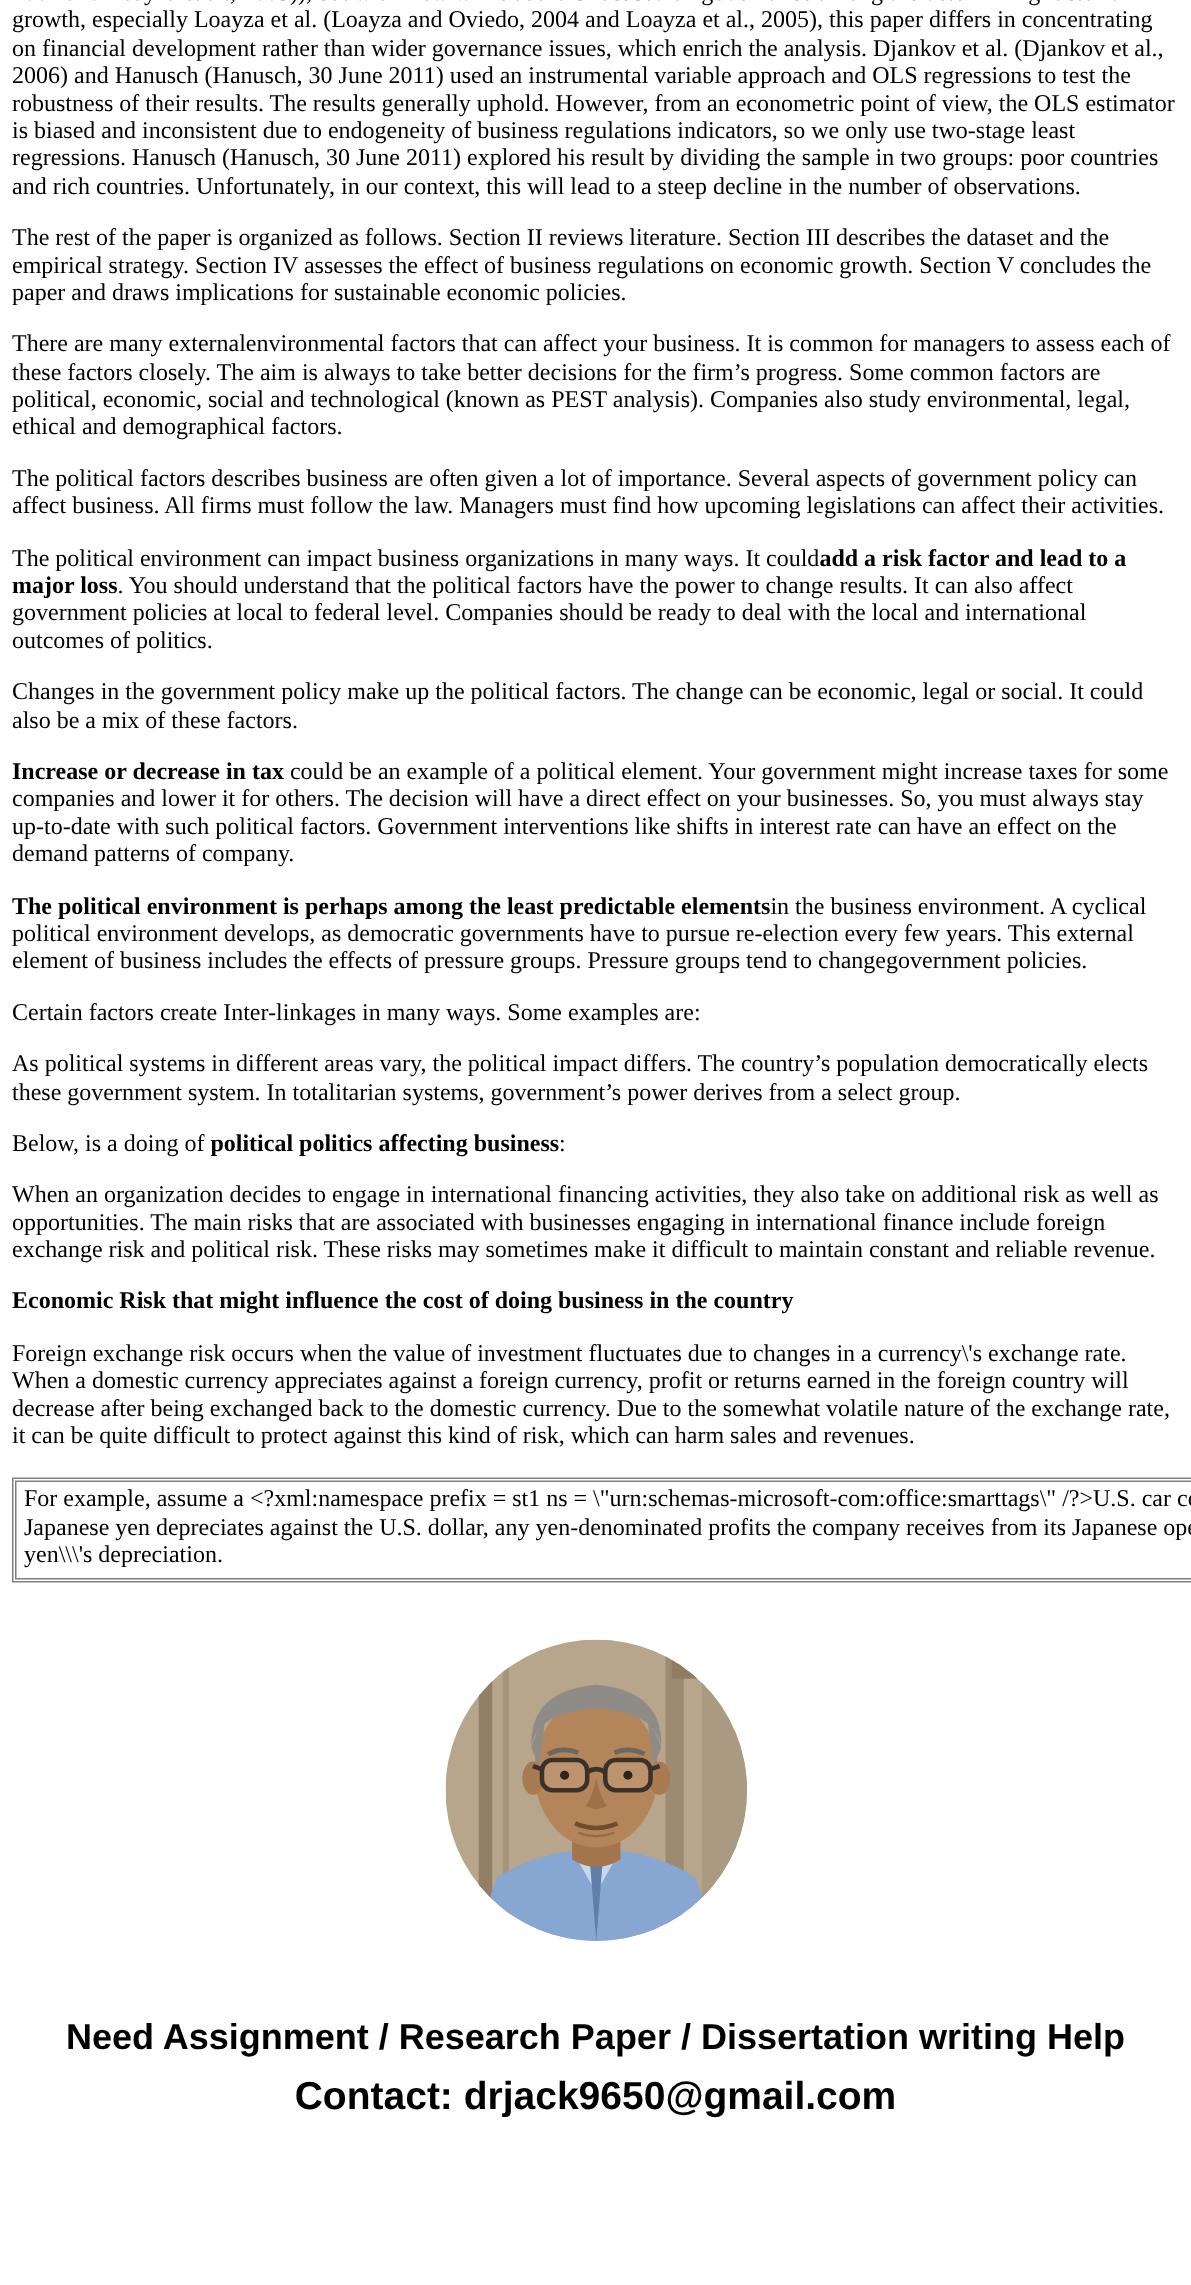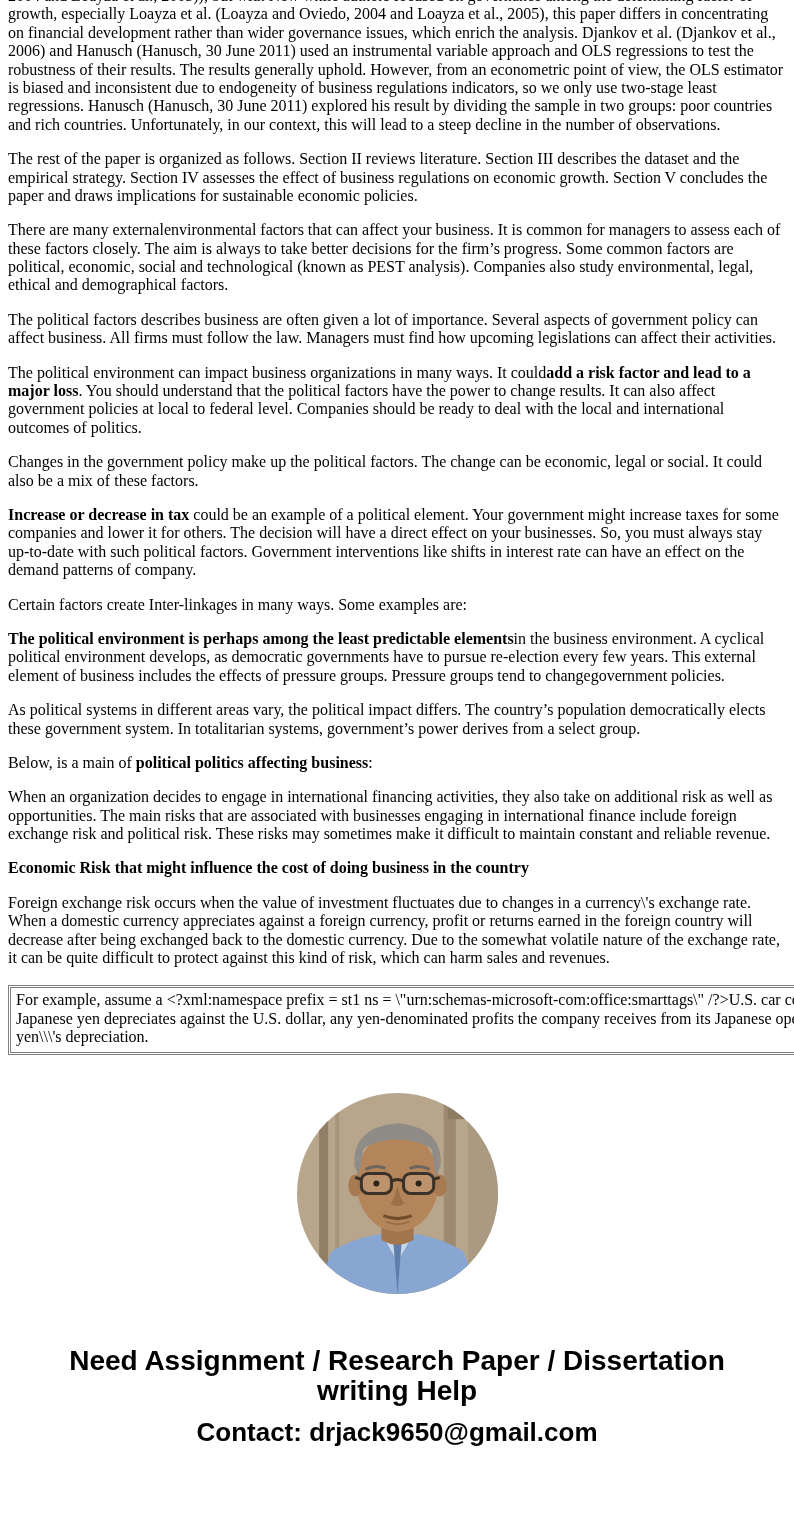--- a/index.html
+++ b/index.html
@@ -56,21 +56,21 @@
 
   .footer {
     margin-top: 52px;
     text-align: center;
     font-family: "Liberation Sans", sans-serif;
     font-weight: 700;
     color: #000000;
     padding-bottom: 28px;
   }
   .footer-title {
-    font-size: 28px;
+    font-size: 24px;
     line-height: 1.08;
     margin: 12px 14px;
   }
   .footer-contact {
     font-size: 26px;
     line-height: 1.15;
     margin-top: 3px;
   }
 </style>
 </head>
@@ -86,28 +86,28 @@
   <p class="para">There are many externalenvironmental factors that can affect your business. It is common for managers to assess each of these factors closely. The aim is always to take better decisions for the firm’s progress. Some common factors are political, economic, social and technological (known as PEST analysis). Companies also study environmental, legal, ethical and demographical factors.</p>
 
   <p class="para">The political factors describes business are often given a lot of importance. Several aspects of government policy can affect business. All firms must follow the law. Managers must find how upcoming legislations can affect their activities.</p>
 
   <p class="para"><span>The political environment can impact business organizations in many ways. It could</span><b>add a risk factor and lead to a major loss</b><span>. You should understand that the political factors have the power to change results. It can also affect government policies at local to federal level. Companies should be ready to deal with the local and international outcomes of politics.</span></p>
 
   <p class="para">Changes in the government policy make up the political factors. The change can be economic, legal or social. It could also be a mix of these factors.</p>
 
   <p class="para"><b>Increase or decrease in tax</b><span> could be an example of a political element. Your government might increase taxes for some companies and lower it for others. The decision will have a direct effect on your businesses. So, you must always stay up-to-date with such political factors. Government interventions like shifts in interest rate can have an effect on the demand patterns of company.</span></p>
 
+  <p class="para"><b>The political environment is perhaps among the least predictable elements</b><span>in the business environment. A cyclical political environment develops, as democratic governments have to pursue re-election every few years. This external element of business includes the effects of pressure groups. Pressure groups tend to changegovernment policies.</span></p>
+
   <p class="para">Certain factors create Inter-linkages in many ways. Some examples are:</p>
-
-  <p class="para"><b>The political environment is perhaps among the least predictable elements</b><span>in the business environment. A cyclical political environment develops, as democratic governments have to pursue re-election every few years. This external element of business includes the effects of pressure groups. Pressure groups tend to changegovernment policies.</span></p>
 
   <p class="para">As political systems in different areas vary, the political impact differs. The country’s population democratically elects these government system. In totalitarian systems, government’s power derives from a select group.</p>
 
 
-  <p class="para"><span>Below, is a main of </span><b>political politics affecting business</b><span>:</span></p>
+  <p class="para"><span>Below, is a doing of </span><b>political politics affecting business</b><span>:</span></p>
 
   <p class="para">When an organization decides to engage in international financing activities, they also take on additional risk as well as opportunities. The main risks that are associated with businesses engaging in international finance include foreign exchange risk and political risk. These risks may sometimes make it difficult to maintain constant and reliable revenue.</p>
 
   <p class="para bold">Economic Risk that might influence the cost of doing business in the country</p>
 
   <p class="para">Foreign exchange risk occurs when the value of investment fluctuates due to changes in a currency\'s exchange rate. When a domestic currency appreciates against a foreign currency, profit or returns earned in the foreign country will decrease after being exchanged back to the domestic currency. Due to the somewhat volatile nature of the exchange rate, it can be quite difficult to protect against this kind of risk, which can harm sales and revenues.</p>
 
   <div class="example-outer">
     <div class="example-inner">
       <div class="example-line">For example, assume a &lt;?xml:namespace prefix = st1 ns = \"urn:schemas-microsoft-com:office:smarttags\" /?&gt;U.S. car co</div>

